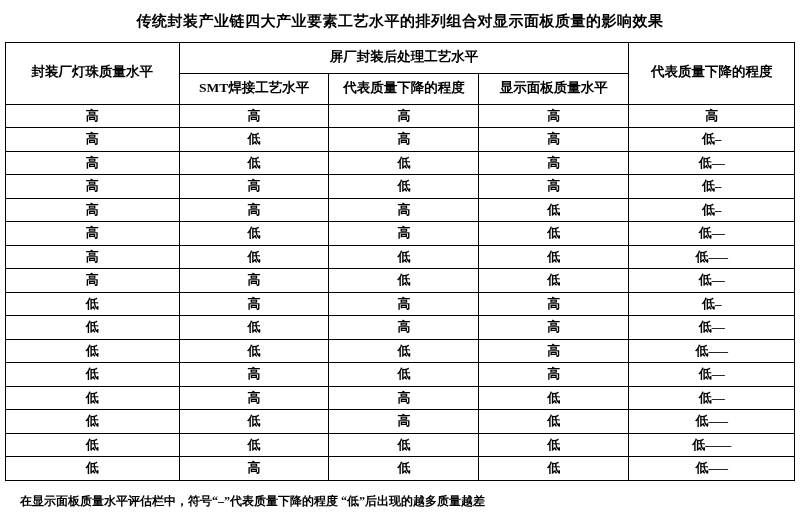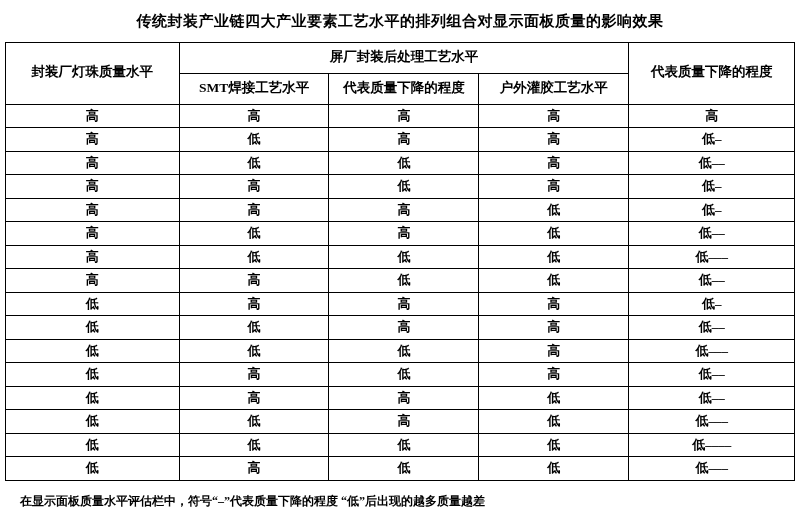--- a/index.html
+++ b/index.html
@@ -92,21 +92,21 @@
     </colgroup>
     <thead>
       <tr>
         <th class="hdr-tall" rowspan="2">封装厂灯珠质量水平</th>
         <th class="hdr-group" colspan="3">屏厂封装后处理工艺水平</th>
         <th class="hdr-tall" rowspan="2">代表质量下降的程度</th>
       </tr>
       <tr>
         <th class="hdr-sub">SMT焊接工艺水平</th>
         <th class="hdr-sub">代表质量下降的程度</th>
-        <th class="hdr-sub">户外灌胶工艺水平</th>
+        <th class="hdr-sub">显示面板质量水平</th>
       </tr>
     </thead>
     <tbody>
       <tr>
         <td>高</td>
         <td>高</td>
         <td>高</td>
         <td>高</td>
         <td>高</td>
       </tr>

